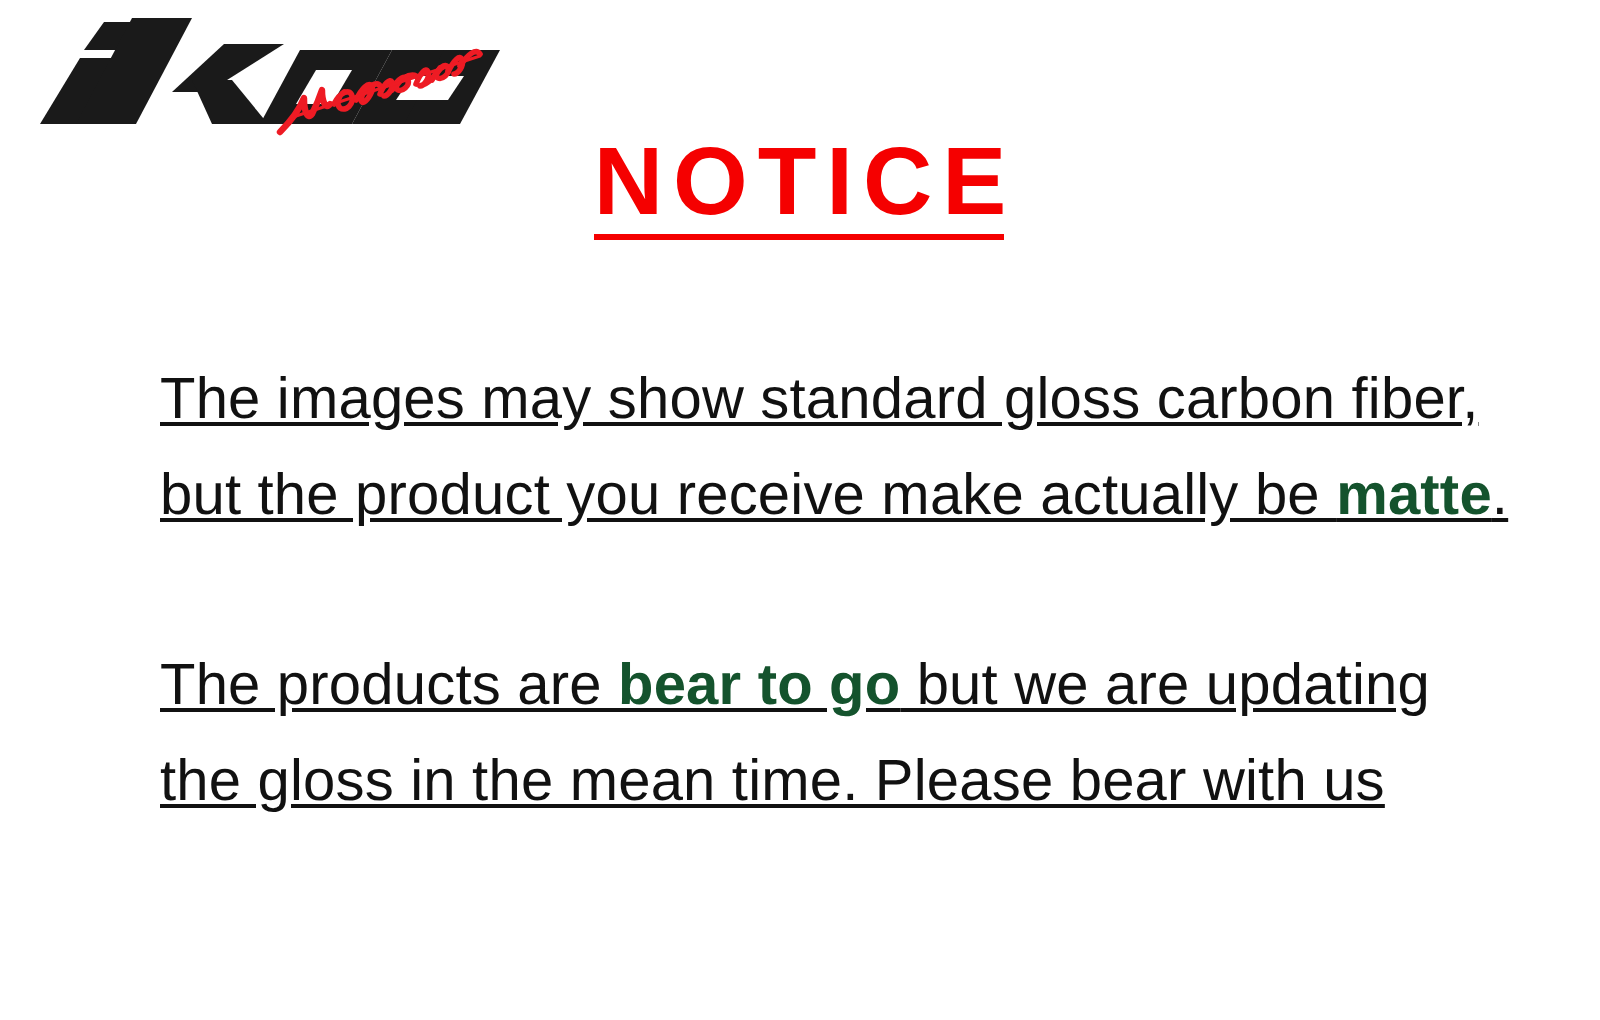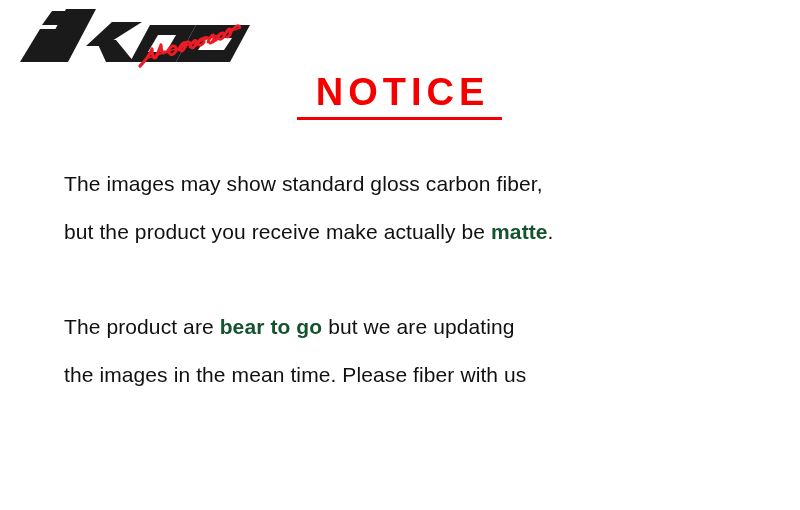--- a/index.html
+++ b/index.html
@@ -37,21 +37,21 @@
     position: absolute;
     left: 0;
     top: 66px;
     width: 800px;
     text-align: center;
   }
   #notice-title {
     display: inline-block;
     font-family: "Liberation Sans", sans-serif;
     font-weight: bold;
-    font-size: 38px;
+    font-size: 48px;
     line-height: 52px;
     letter-spacing: 5px;
     color: #f50000;
     padding: 0 0 0 5px;
     margin: 0;
   }
   #notice-underline {
     position: absolute;
     left: 297px;
     top: 117px;
@@ -61,28 +61,29 @@
   }
 
   
   #notice-body {
     position: absolute;
     left: 64px;
     top: 160px;
     width: 700px;
   }
   .notice-paragraph {
-    margin: 0;
+    margin: 16px;
     color: #111111;
     font-family: "Liberation Sans", sans-serif;
-    font-size: 21px;
+    font-size: 29px;
     line-height: 48px;
     font-weight: normal;
     letter-spacing: 0.1px;
     white-space: nowrap;
+    text-decoration: underline;
   }
   .notice-paragraph + .notice-paragraph {
     margin-top: 47px;
   }
   .hl {
     color: #14532d;
     font-weight: bold;
   }
 </style>
 </head>
@@ -133,18 +134,18 @@
     <h1 id="notice-title">NOTICE</h1>
   </div>
   <div id="notice-underline"></div>
 
   <div id="notice-body">
       <div class="notice-paragraph">
         <div><span>The images may show standard gloss carbon fiber,</span></div>
         <div><span>but the product you receive make actually be </span><span class="hl">matte</span><span>.</span></div>
       </div>
       <div class="notice-paragraph">
-        <div><span>The product are </span><span class="hl">bear to go</span><span> but we are updating</span></div>
-        <div><span>the images in the mean time. Please fiber with us</span></div>
+        <div><span>The products are </span><span class="hl">bear to go</span><span> but we are updating</span></div>
+        <div><span>the gloss in the mean time. Please bear with us</span></div>
       </div>
     </div>
 
 </div>
 
 </body></html>

